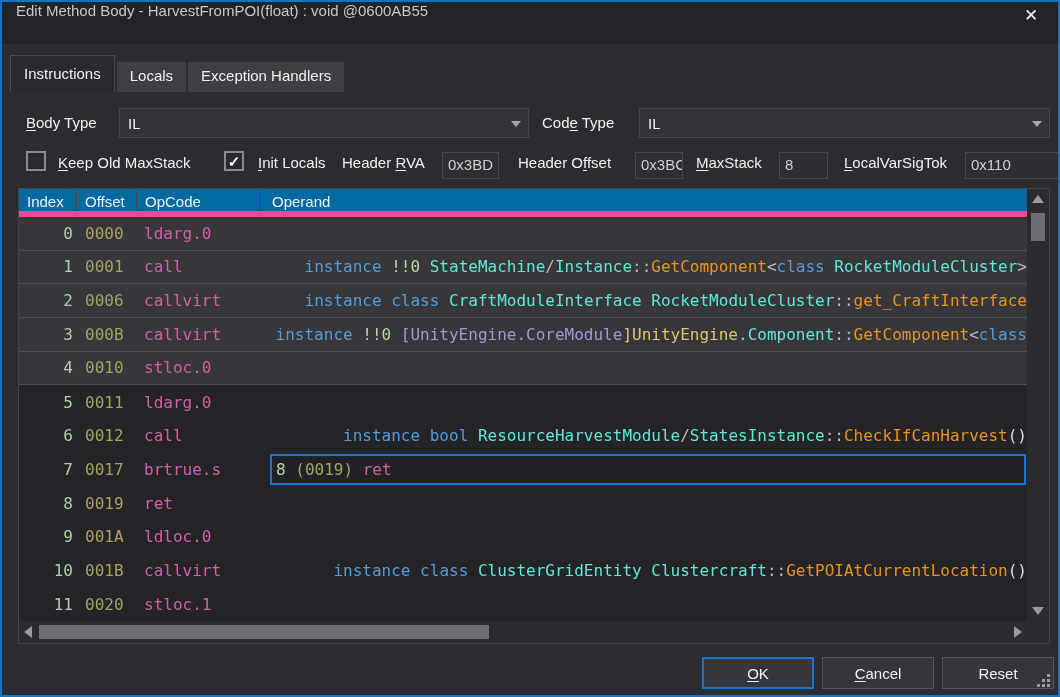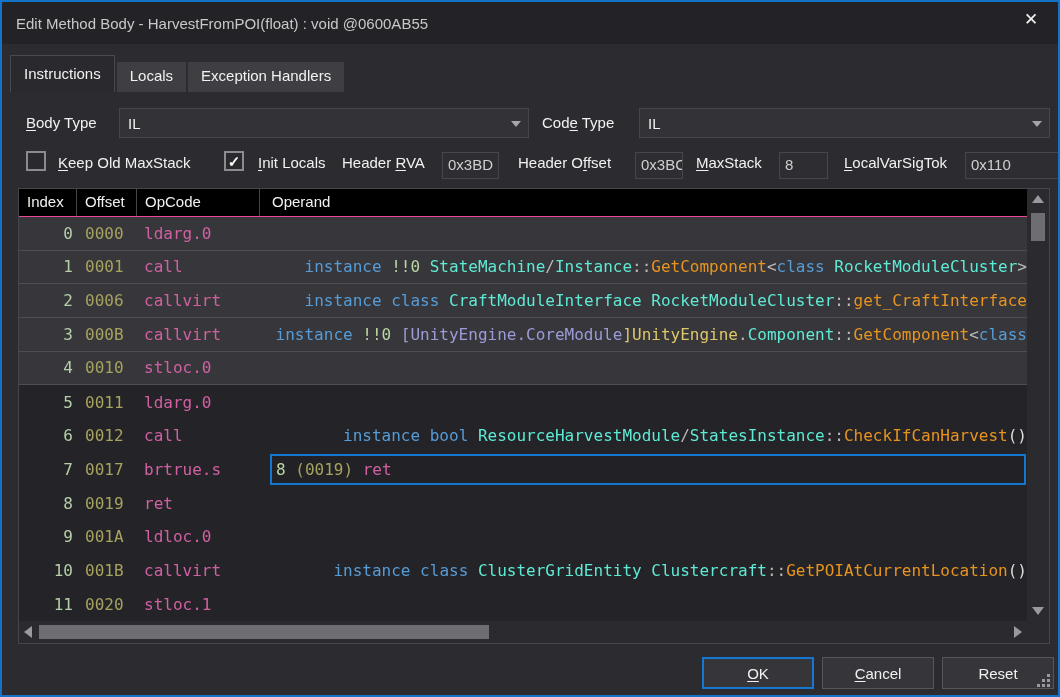--- a/index.html
+++ b/index.html
@@ -5,21 +5,21 @@
   * { margin:0; padding:0; box-sizing:border-box; }
   html,body { background:#111; }
   body { font-family:"Liberation Sans", sans-serif; }
   .dialog{
     position:relative; width:1060px; height:697px;
     background:#2c2c30; border:2px solid #1273c8; overflow:hidden;
     color:#f1f1f1; font-size:15px;
   }
   
   .titlebar{ position:absolute; left:0; top:0; right:0; height:42px;
-    background:#232327; display:flex; align-items:flex-end; padding:12px 14px; }
+    background:#232327; display:flex; align-items:flex-start; padding:0 14px; }
   .title{ color:#c8c8c8; font-size:15px; }
   .close{ margin-left:auto; color:#f1f1f1; font-size:17px; width:26px; height:26px;
     display:flex; align-items:center; justify-content:center; cursor:default; }
   
   .tabstrip{ position:absolute; left:8px; top:53px; right:0; height:37px;
     display:flex; align-items:flex-end; gap:2px; }
   .tab{ background:#3f3f43; color:#f1f1f1; height:30px; padding:5px 13px 0 13px; font-size:15px; }
   .tab.active{ background:#2a2a2e; border:1px solid #4a4a4e; border-bottom:none;
     height:37px; padding-top:9px; }
   
@@ -31,22 +31,22 @@
     border-left:5px solid transparent; border-right:5px solid transparent;
     border-top:6px solid #a6a6aa; }
   .checkbox{ position:absolute; width:20px; height:20px; background:#2a2a2e;
     border:2px solid #8c8c90; color:#ffffff; font-size:15px; font-weight:bold;
     display:flex; align-items:center; justify-content:center; line-height:1; }
   .field{ position:absolute; height:27px; background:#2e2e32; border:1px solid #47474b;
     color:#cfcfcf; padding:3px 5px; overflow:hidden; white-space:nowrap; }
   
   .grid{ position:absolute; left:16px; top:186px; width:1032px; height:456px;
     background:#242428; border:1px solid #45454a; overflow:hidden; }
-  .ghead{ position:absolute; left:0; top:0; right:22px; height:28px; background:#000000;
-    display:flex; border-bottom:1px solid #ec4899; }
+  .ghead{ position:absolute; left:0; top:0; right:22px; height:28px; background:#0369a1;
+    display:flex; border-bottom:6px solid #ec4899; }
   .hcell{ padding:4px 0 0 8px; font-size:15px; color:#f1f1f1; border-right:1px solid #45454a; }
   .hc1{ width:58px; } .hc2{ width:60px; } .hc3{ width:123px; }
   .hc4{ flex:1; padding-left:12px; border-right:none; }
   .rows{ position:absolute; left:0; top:28px; right:22px; bottom:22px; overflow:hidden; }
   .row{ height:33.66px; display:flex; font-family:"DejaVu Sans Mono", monospace;
     font-size:16px; align-items:center; }
   .row.sel{ background:#37373b; border-bottom:1px solid #4e4e52; }
   .cell{ overflow:hidden; white-space:pre; }
   .ci{ width:58px; text-align:right; padding-right:4px; color:#b5cea8; }
   .co{ width:60px; padding-left:8px; color:#a6a25f; }

